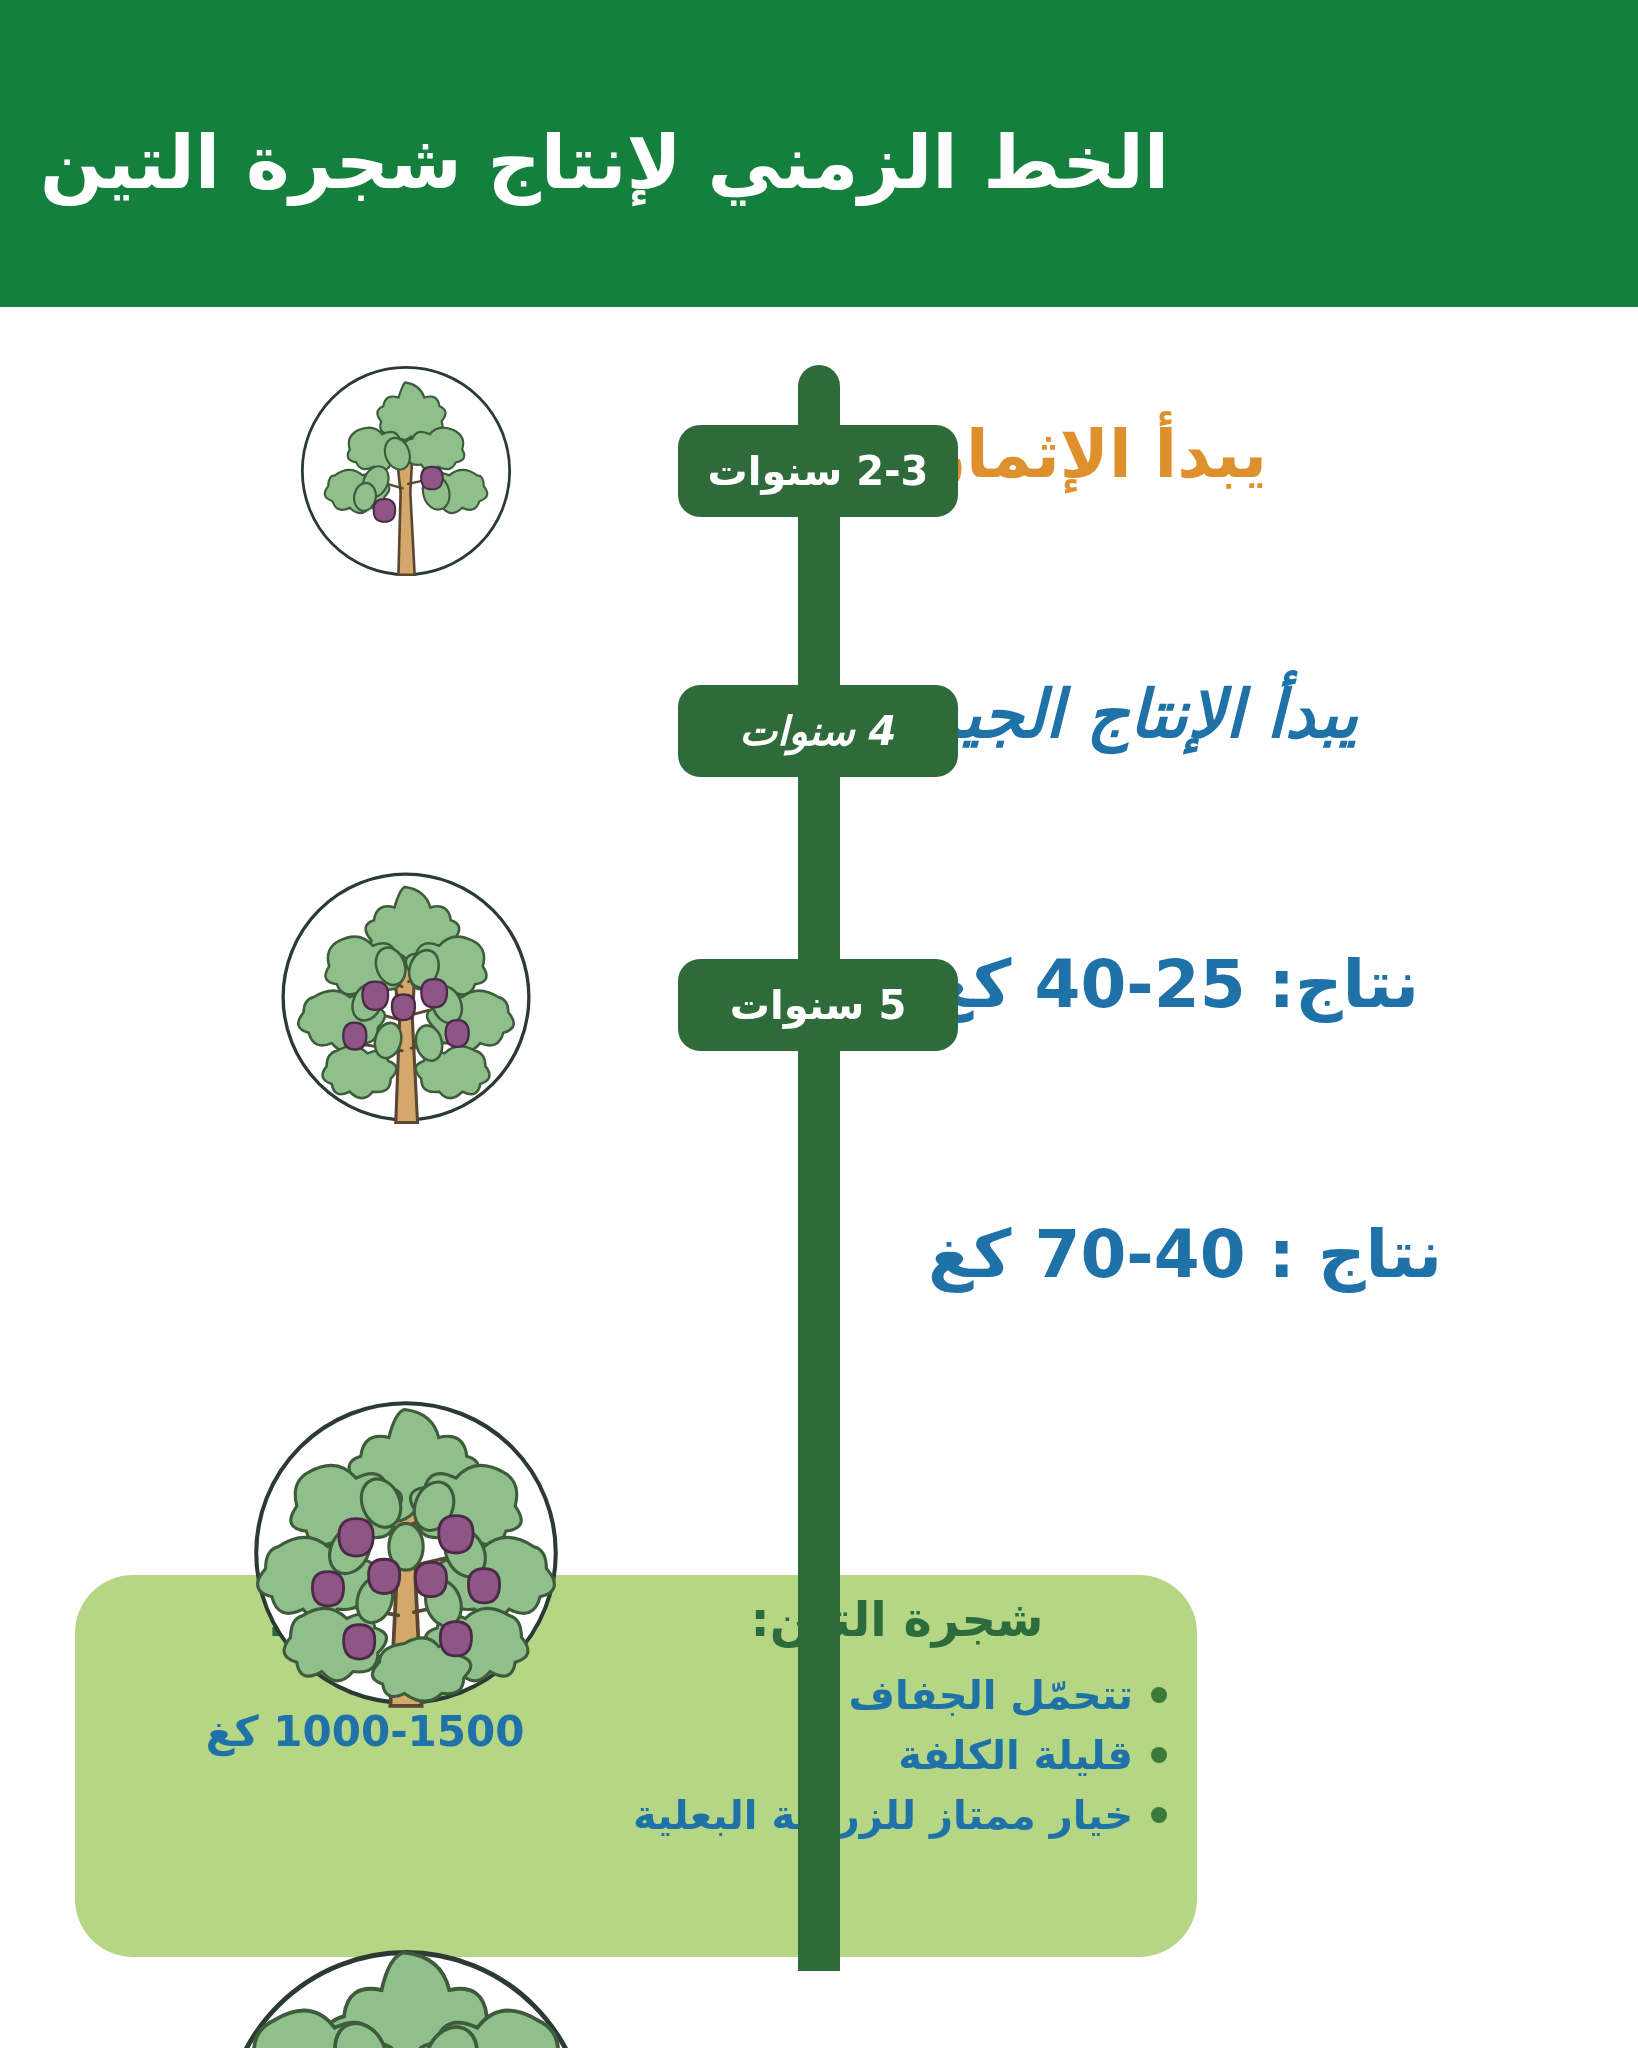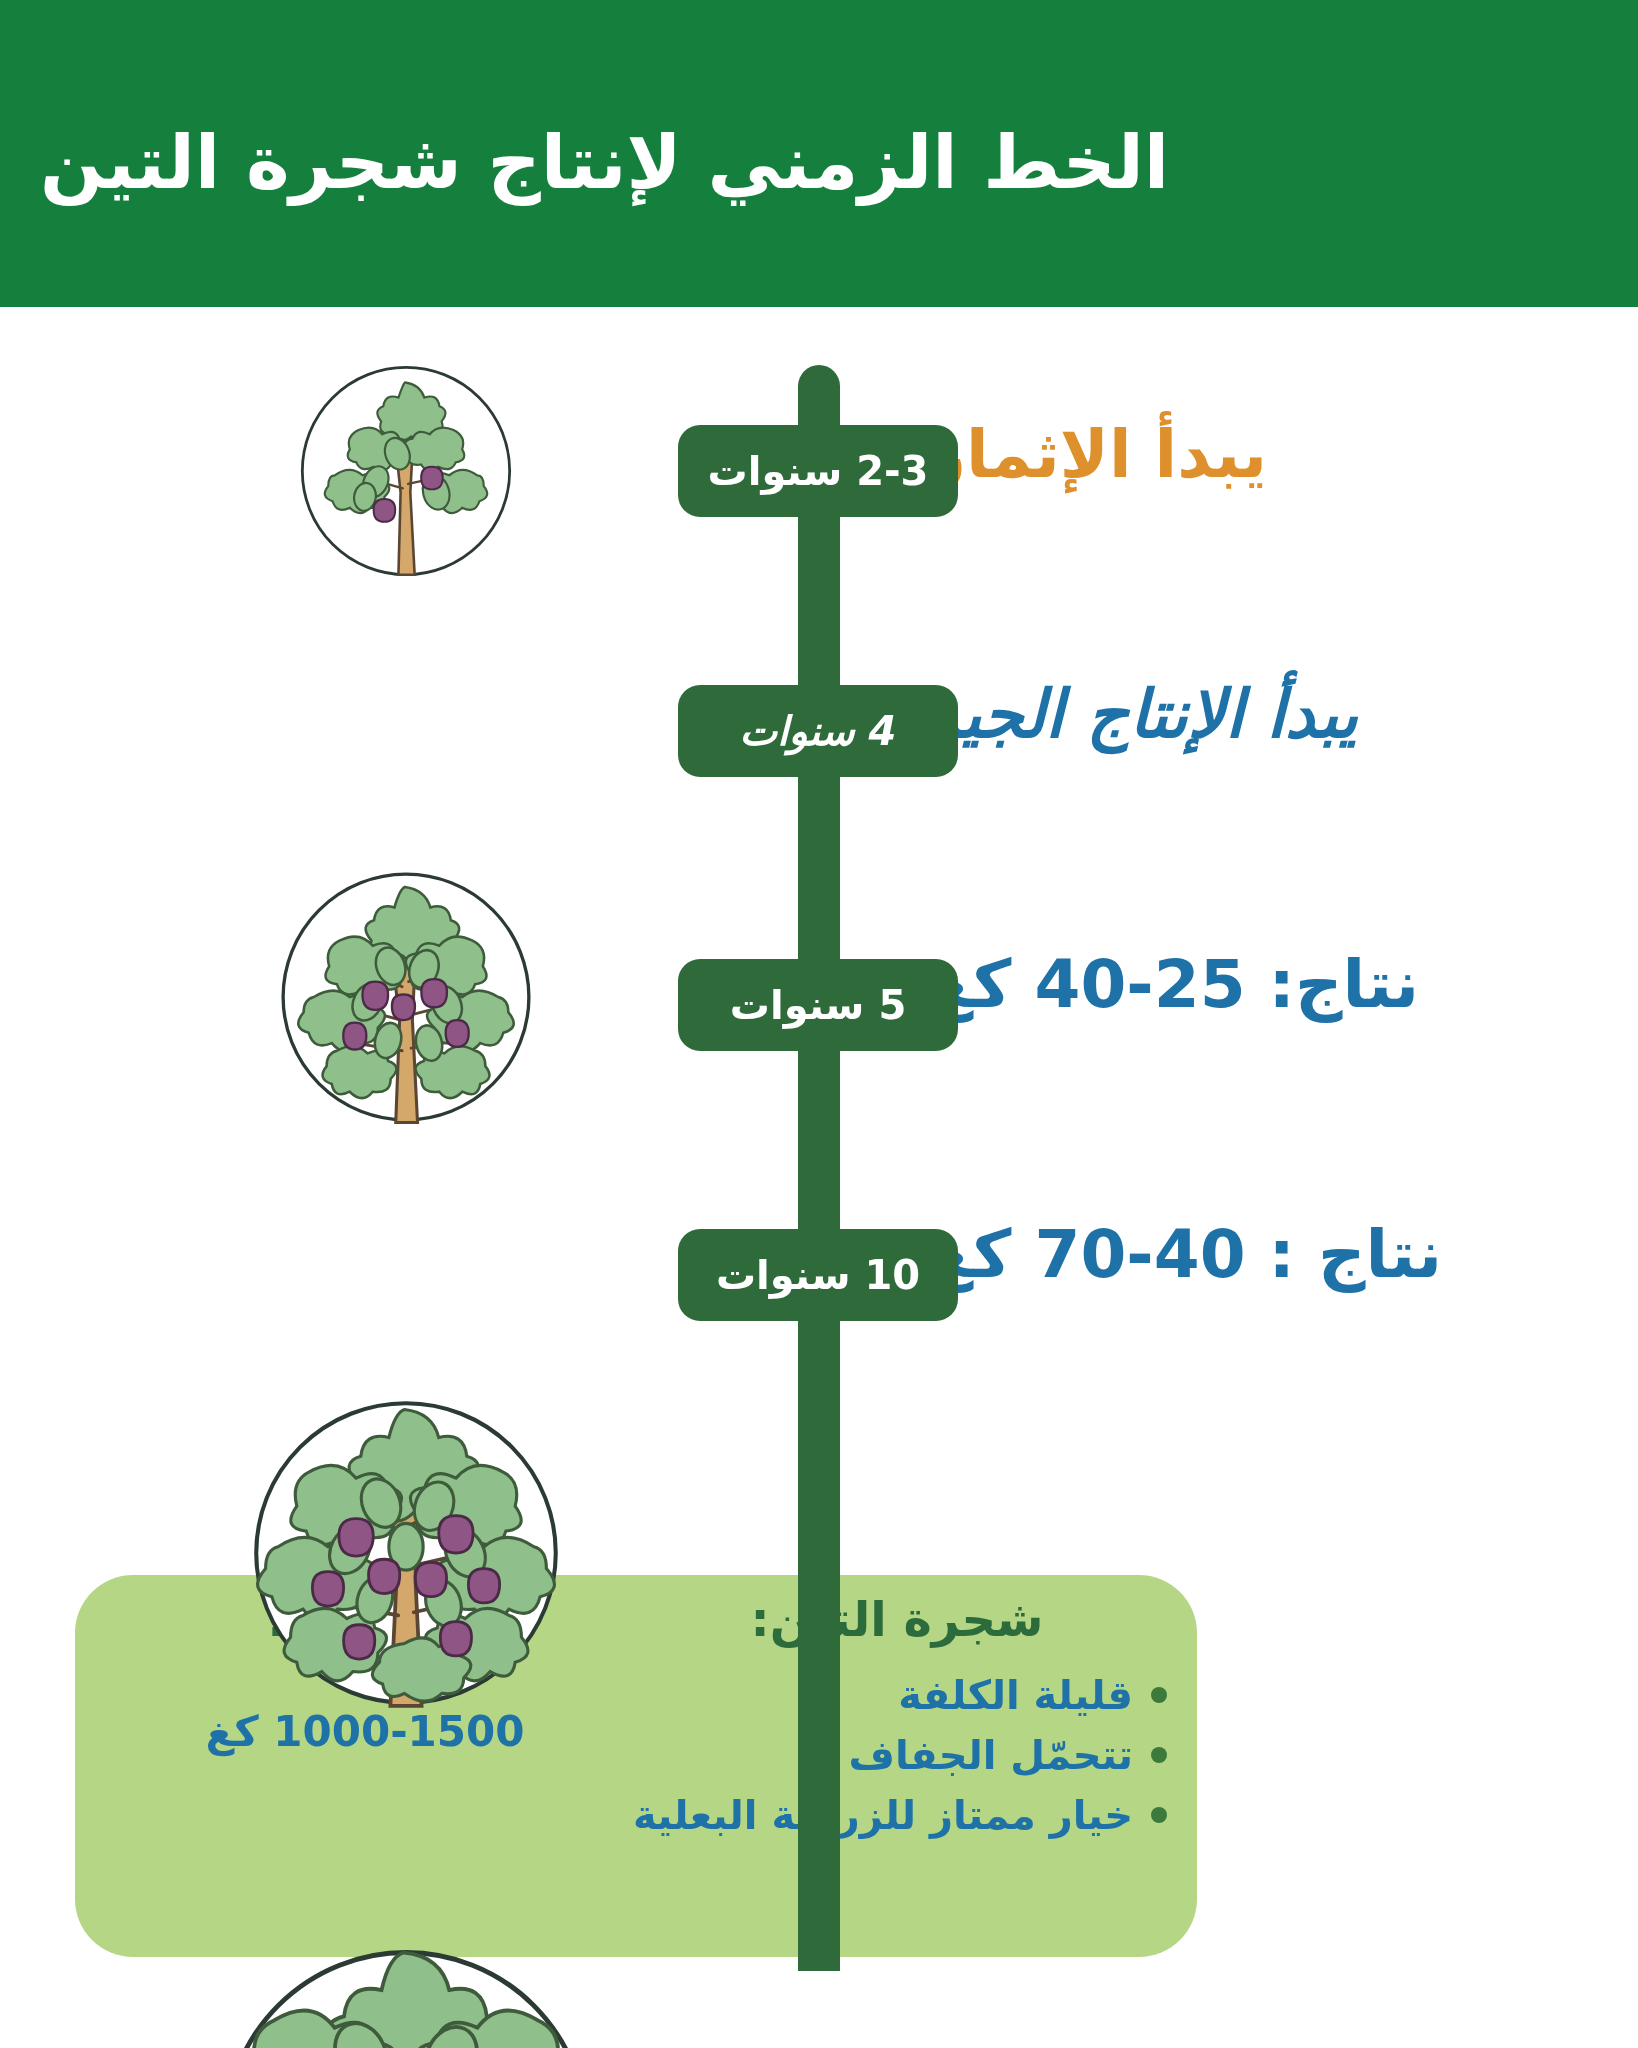--- a/index.html
+++ b/index.html
@@ -300,39 +300,38 @@
           <path d="M120 98 q11 0 11 11 q0 13 -11 13 q-11 0 -11 -13 q0 -11 11 -11 z"></path>
           <path d="M60 144 q11 0 11 11 q0 13 -11 13 q-11 0 -11 -13 q0 -11 11 -11 z"></path>
           <path d="M140 142 q11 0 11 11 q0 13 -11 13 q-11 0 -11 -13 q0 -11 11 -11 z"></path>
           <path d="M99 120 q11 0 11 11 q0 13 -11 13 q-11 0 -11 -13 q0 -11 11 -11 z"></path>
           <path d="M100 60 q9 0 9 9 q0 11 -9 11 q-9 0 -9 -11 q0 -9 9 -9 z"></path>
           <path d="M88 166 q10 0 10 10 q0 12 -10 12 q-10 0 -10 -12 q0 -10 10 -10 z"></path>
           <path d="M116 168 q10 0 10 10 q0 12 -10 12 q-10 0 -10 -12 q0 -10 10 -10 z"></path>
         </g>
       </svg>
     </div>
-    <div class="badge">10 سنوات</div>
     <div class="row-label" style="color:#1E72A8">نتاج : 40-70 كغ</div>
   </div>
 
   <div id="info-panel">
 
     <div id="panel-right">
       <div id="panel-heading">شجرة التين:</div>
       <ul class="bullet-list">
+        <li class="bullet-item">
+          <span class="bullet-dot"></span>
+          <span>تتحمّل الجفاف</span>
+        </li>
         <li class="bullet-item">
           <span class="bullet-dot"></span>
           <span>قليلة الكلفة</span>
         </li>
         <li class="bullet-item">
           <span class="bullet-dot"></span>
-          <span>تتحمّل الجفاف</span>
-        </li>
-        <li class="bullet-item">
-          <span class="bullet-dot"></span>
           <span>خيار ممتاز للزراعة البعلية</span>
         </li>
       </ul>
     </div>
 
     <div id="panel-left">
       <div id="note-heading">ملاحظة:</div>
       <div id="note-body">
         <span id="note-value">1000-1500 كغ</span>
       </div>

